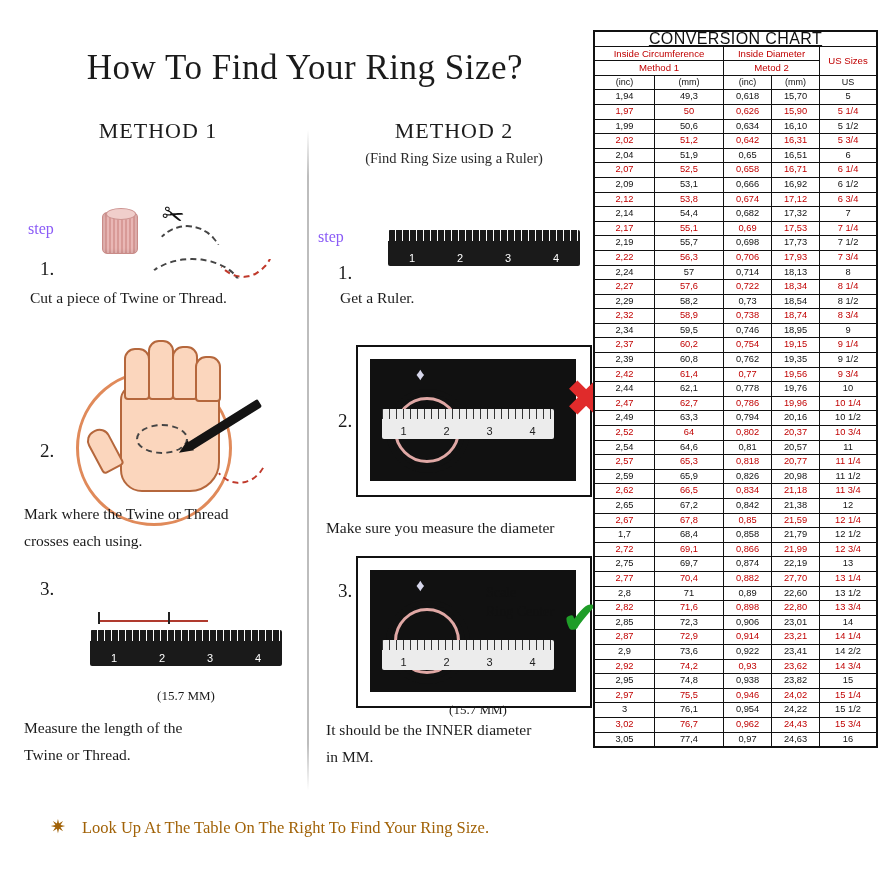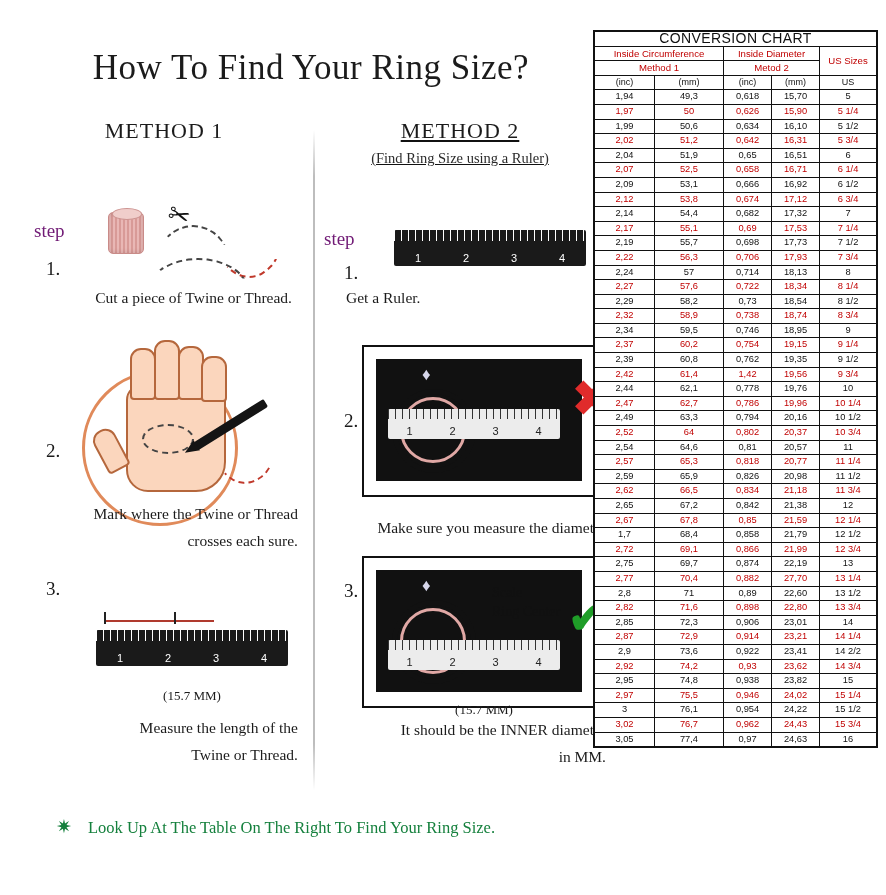--- a/index.html
+++ b/index.html
@@ -12,21 +12,21 @@
     height: 895px;
     position: relative;
     font-family: "Liberation Serif", serif;
     color: #111;
     overflow: hidden;
   }
 
   
   #main-area {
     position: absolute;
-    left: 16px; top: 0;
+    left: 10px; top: 0;
     width: 590px;
     height: 664px;
     padding-left: 30px;
   }
 
   #page-title {
     position: absolute;
     left: 0; top: 48px;
     width: 590px;
     text-align: center;
@@ -45,49 +45,49 @@
     height: 660px;
     background: linear-gradient(to bottom, rgba(170,170,170,0) 0%, #bdbdbd 7%, #bdbdbd 93%, rgba(170,170,170,0) 100%);
   }
 
   .method-col {
     position: absolute;
     top: 118px;
     width: 296px;
   }
   #method1-col { left: 0; }
-  #method2-col { left: 296px; text-decoration: underline; }
+  #method2-col { left: 296px; }
 
   .method-title {
     text-align: center;
     font-size: 22px;
     letter-spacing: 1px;
     color: #1b1b1b;
   }
   .method-sub {
     text-align: center;
     font-size: 14.5px;
     color: #2a2a2a;
     margin-top: 6px;
   }
 
   .step-word {
     position: absolute;
-    font-size: 19px;
-    color: #701a75;
+    font-size: 16px;
+    color: #8b5cf6;
   }
   .step-num {
     position: absolute;
     font-size: 19px;
     color: #1b1b1b;
   }
 
   .caption {
     position: absolute;
-    text-align: right;
+    text-align: left;
     font-size: 15.5px;
     line-height: 1.35;
     color: #1b1b1b;
   }
 
   .mm-note {
     position: absolute;
     text-align: center;
     font-size: 13px;
     color: #1b1b1b;
@@ -241,21 +241,21 @@
     border-color: transparent transparent #c0392b transparent;
     border-radius: 0 0 50% 50% / 0 0 100% 100%;
   }
 
   
   #footnote {
     position: absolute;
     left: 40px; top: 815px;
     width: 560px;
     font-size: 16.5px;
-    color: #15803d;
+    color: #a16207;
   }
   #footnote .star {
     font-size: 19px;
     margin-right: 16px;
   }
 
   
   #table-wrap {
     position: absolute;
     left: 593px; top: 30px;
@@ -273,24 +273,25 @@
   table.conv td, table.conv th {
     border: 1px solid #111;
     text-align: center;
     padding: 0;
     height: 13.6px;
     line-height: 13.6px;
     font-weight: normal;
   }
   .conv-title {
     font-weight: bold;
-    font-size: 14px;
+    font-size: 16px;
     letter-spacing: .4px;
     height: 16px;
     line-height: 16px;
+    text-decoration: underline;
   }
   .hdr-red {
     color: #c00000;
     font-weight: bold;
     font-size: 9.6px;
     height: 15px;
     line-height: 15px;
   }
   .unit-row td { font-size: 9px; }
   tr.alt td { color: #c00000; }
@@ -330,21 +331,21 @@
     <div class="finger" style="left:72px; top:-22px; height:56px;"></div>
     <div class="finger" style="left:96px; top:-16px; height:50px;"></div>
     <div class="finger" style="left:119px; top:-6px; height:42px;"></div>
     <div class="finger" style="left:16px; top:66px; width:20px; height:40px; transform:rotate(-28deg);"></div>
     <div style="position:absolute; left:60px; top:62px; width:48px; height:26px; border:2px dashed #444; border-radius:50%;"></div>
     <div class="pen" style="left:108px; top:58px;"></div>
     <div style="position:absolute; left:132px; top:84px; width:58px; height:34px; border:2px dashed #c0392b; border-color:transparent transparent #c0392b transparent; border-radius:0 0 50% 50%/0 0 100% 100%;"></div>
   </div>
 
   <div class="caption" style="left:14px; top:504px; width:268px;">Mark where the Twine or Thread</div>
-  <div class="caption" style="left:14px; top:531px; width:268px;">crosses each sure.</div>
+  <div class="caption" style="left:14px; top:531px; width:268px;">crosses each using.</div>
 
   <div class="step-num" style="left:30px; top:578px;">3.</div>
 
   <div>
     <div style="position:absolute; left:88px; top:620px; width:110px; height:2px; background:#b03a2e;"></div>
     <div style="position:absolute; left:88px; top:612px; width:2px; height:12px; background:#222;"></div>
     <div style="position:absolute; left:158px; top:612px; width:2px; height:12px; background:#222;"></div>
     <div class="ruler" style="left:80px; top:630px; width:192px; height:36px;">
       <div class="ticks"></div>
       <div class="nums">
@@ -584,21 +585,21 @@
         <tr>
           <td>2,39</td>
           <td>60,8</td>
           <td>0,762</td>
           <td>19,35</td>
           <td>9 1/2</td>
         </tr>
         <tr class="alt">
           <td>2,42</td>
           <td>61,4</td>
-          <td>1,42</td>
+          <td>0,77</td>
           <td>19,56</td>
           <td>9 3/4</td>
         </tr>
         <tr>
           <td>2,44</td>
           <td>62,1</td>
           <td>0,778</td>
           <td>19,76</td>
           <td>10</td>
         </tr>

